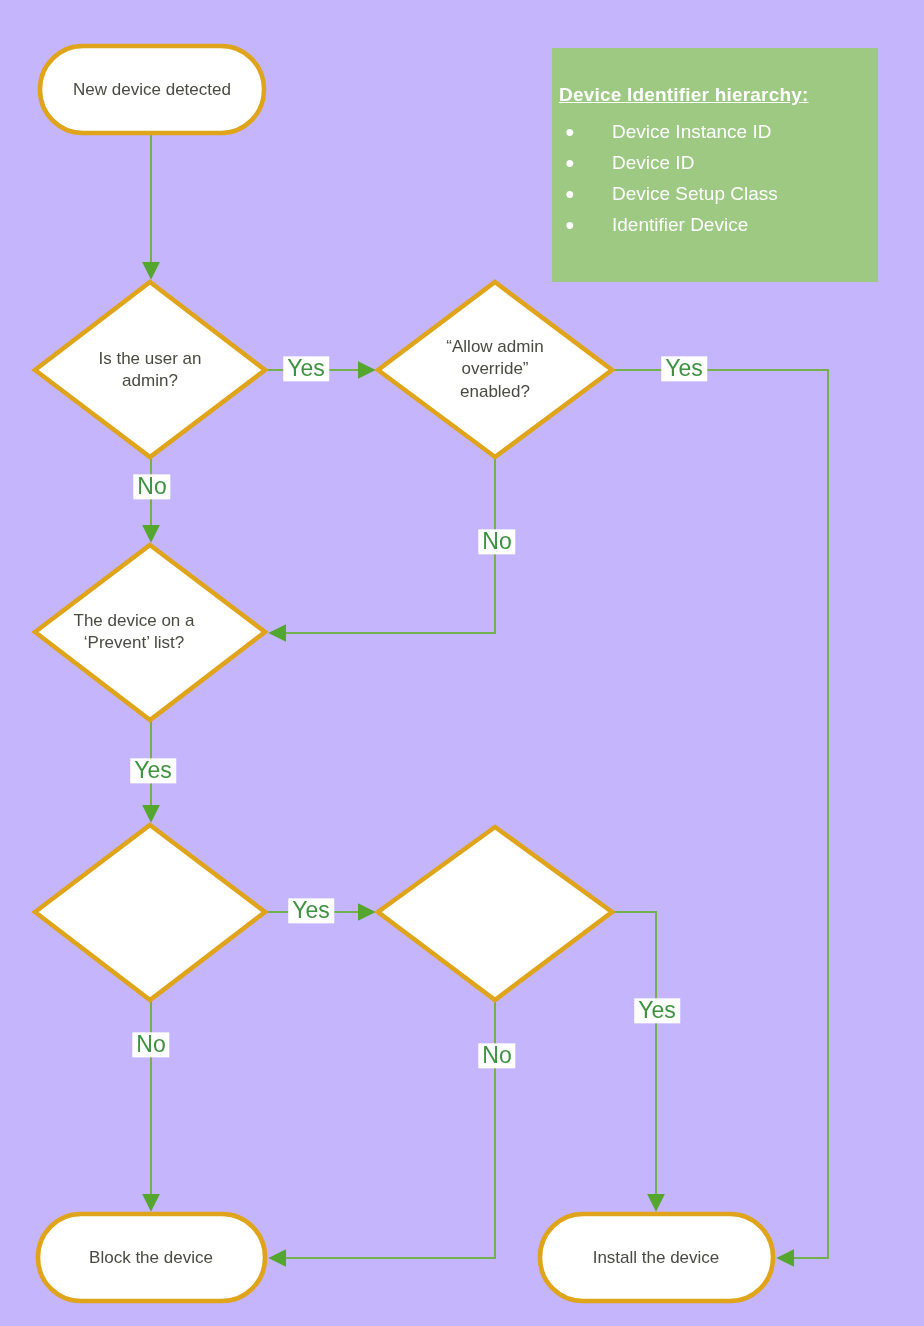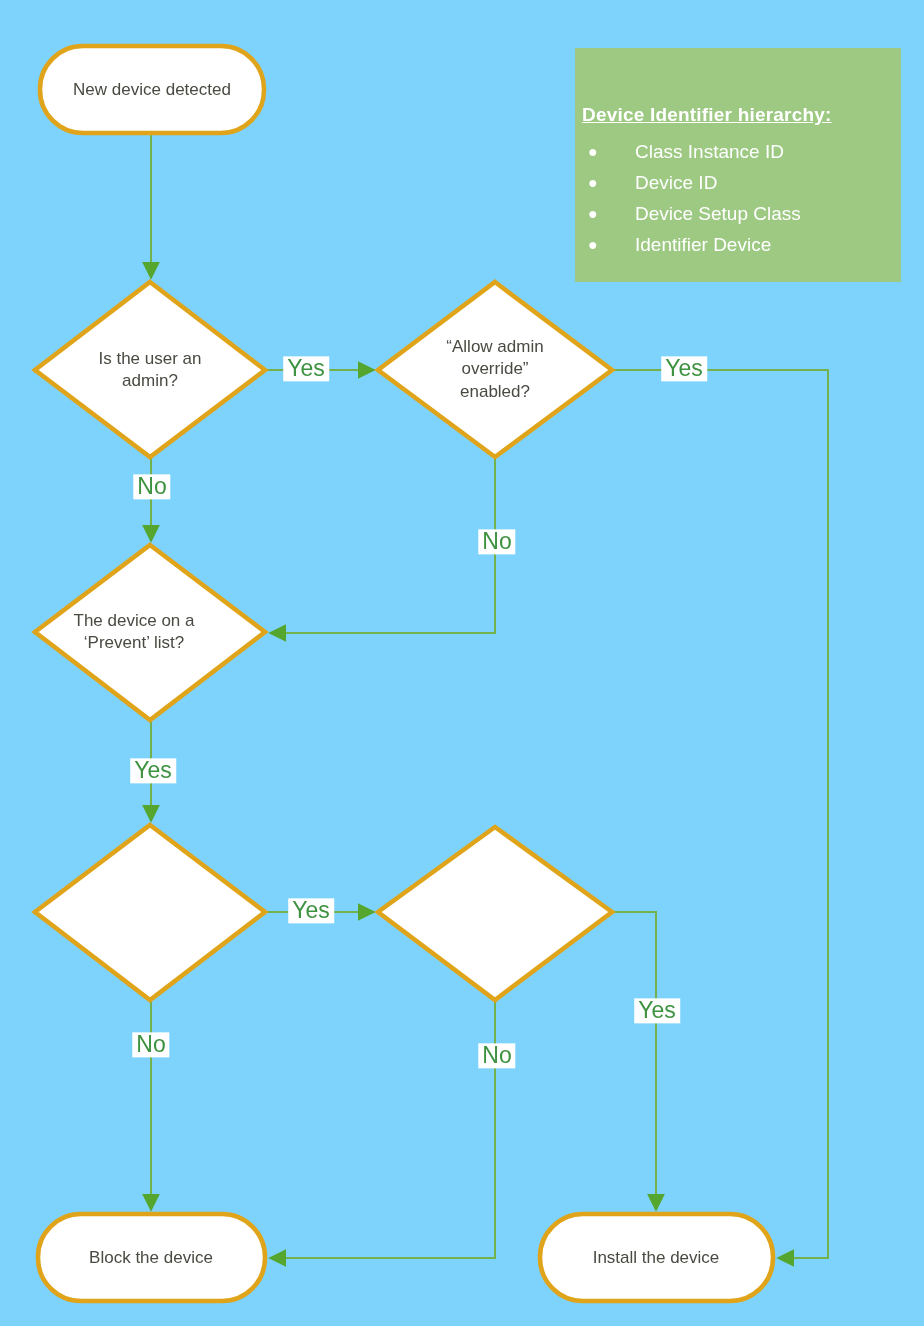--- a/index.html
+++ b/index.html
@@ -5,21 +5,21 @@
   html, body {
     margin: 0;
     padding: 0;
     background: #ffffff;
     font-family: "Liberation Sans", sans-serif;
   }
   .canvas {
     position: relative;
     width: 924px;
     height: 1326px;
-    background: #7dd3fc;
+    background: #c4b5fd;
     overflow: hidden;
   }
   .layer {
     position: absolute;
     left: 0;
     top: 0;
   }
   .node-label {
     position: absolute;
     transform: translate(-50%, -50%);
@@ -40,22 +40,21 @@
   }
   .legend {
     position: absolute;
     left: 552px;
     top: 48px;
     width: 326px;
     height: 234px;
     background: #9DC983;
     color: #ffffff;
     box-sizing: border-box;
-    padding-top: 56px;
-    margin-left: 23px;
+    padding-top: 36px;
   }
   .legend-title {
     font-size: 19px;
     font-weight: bold;
     text-decoration: underline;
     margin: 0 0 10px 7px;
     letter-spacing: 0.2px;
   }
   .legend-item {
     display: flex;
@@ -125,21 +124,21 @@
   <div class="edge-label" style="left:153px; top:771px;">Yes</div>
   <div class="edge-label" style="left:311px; top:911px;">Yes</div>
   <div class="edge-label" style="left:151px; top:1045px;">No</div>
   <div class="edge-label" style="left:657px; top:1011px;">Yes</div>
   <div class="edge-label" style="left:497px; top:1056px;">No</div>
 
   <div class="legend">
     <div class="legend-title">Device Identifier hierarchy:</div>
     <div class="legend-item">
       <span class="legend-bullet">●</span>
-      <span class="legend-item-text">Class Instance ID</span>
+      <span class="legend-item-text">Device Instance ID</span>
     </div>
     <div class="legend-item">
       <span class="legend-bullet">●</span>
       <span class="legend-item-text">Device ID</span>
     </div>
     <div class="legend-item">
       <span class="legend-bullet">●</span>
       <span class="legend-item-text">Device Setup Class</span>
     </div>
     <div class="legend-item">

